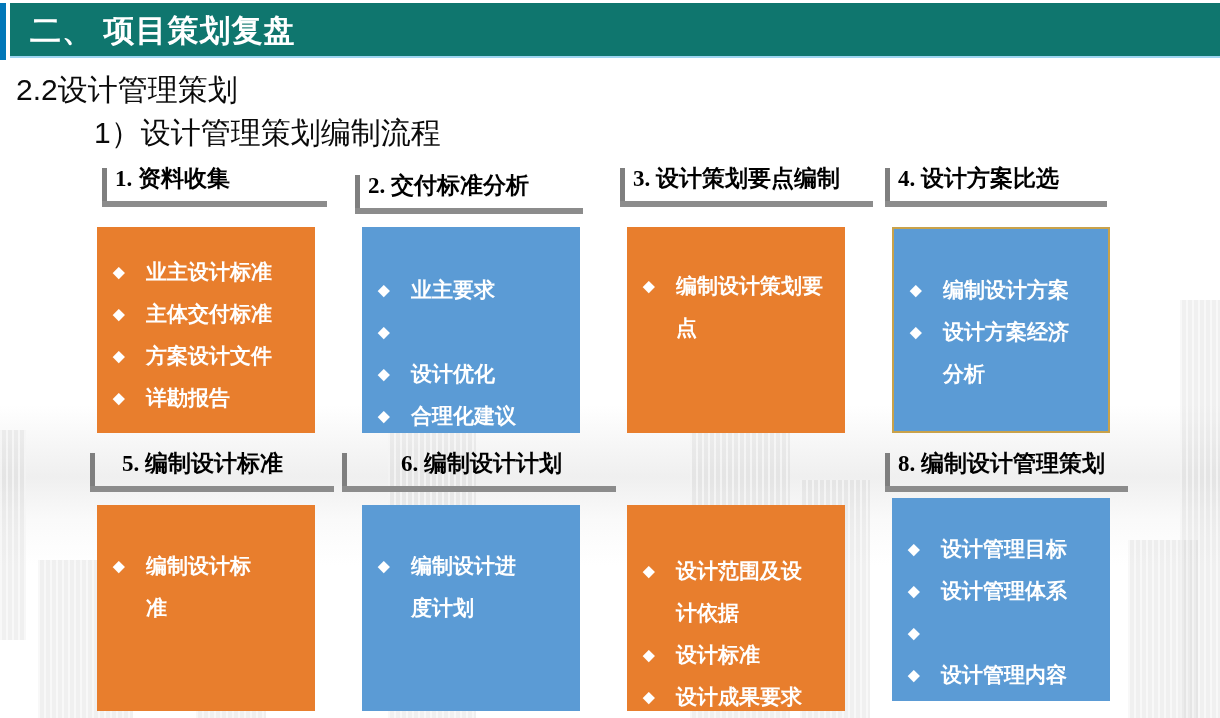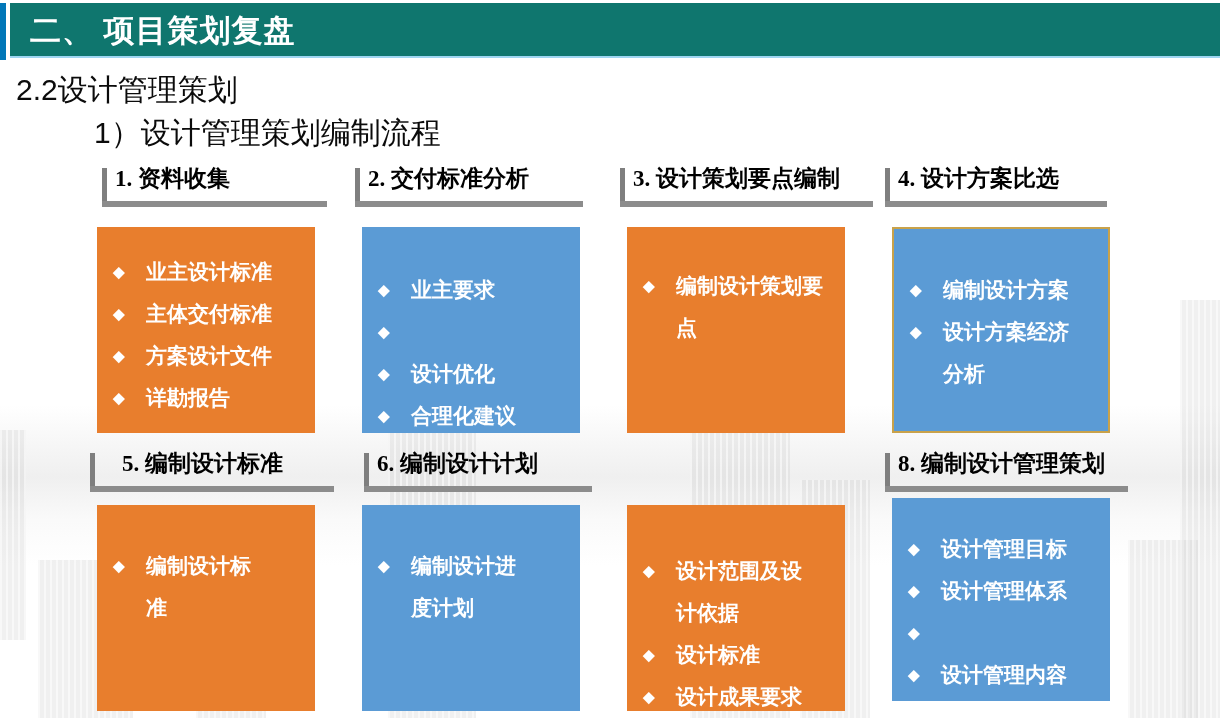--- a/index.html
+++ b/index.html
@@ -59,25 +59,25 @@
   }
   .step-header .step-label{
     display:block;padding-left:13px;
     font-size:23px;line-height:32px;color:#000;font-weight:600;
     white-space:nowrap;
   }
   .step-header .underline{
     position:absolute;left:0;bottom:0;height:6px;width:100%;background:#8C8C8C;
   }
   .h1{left:90px; top:163px;width:225px;margin-left:12px;}
-  .h2{left:355px;top:163px;width:228px;}
+  .h2{left:355px;top:170px;width:228px;}
   .h3{left:620px;top:163px;width:253px;}
   .h4{left:885px;top:163px;width:222px;}
   .h5{left:90px; top:448px;width:225px;padding-left:19px;}
-  .h6{left:364px;top:448px;width:228px;}
+  .h6{left:342px;top:448px;width:228px;padding-left:46px;}
   .h7{left:620px;top:448px;width:270px;}
   .h8{left:885px;top:448px;width:243px;}
   
   .step-box{
     position:absolute;width:218px;height:206px;z-index:1;
     box-sizing:border-box;
   }
   .orange{background:#E87E2D;}
   .blue{background:#5B9BD5;}
   .b1{left:97px; top:227px;padding-top:24px;}

